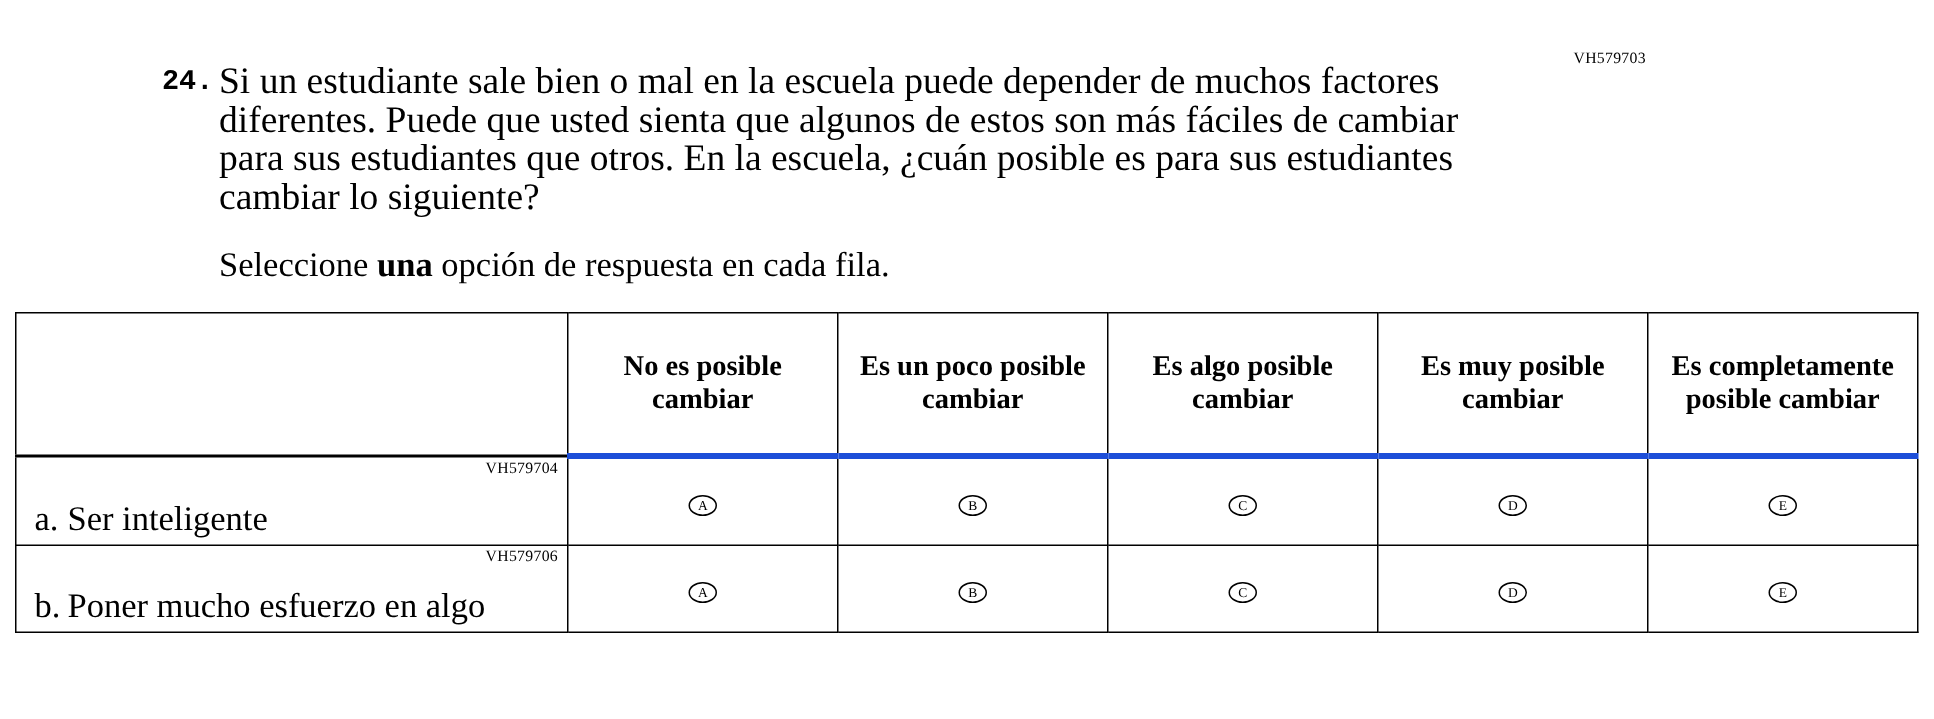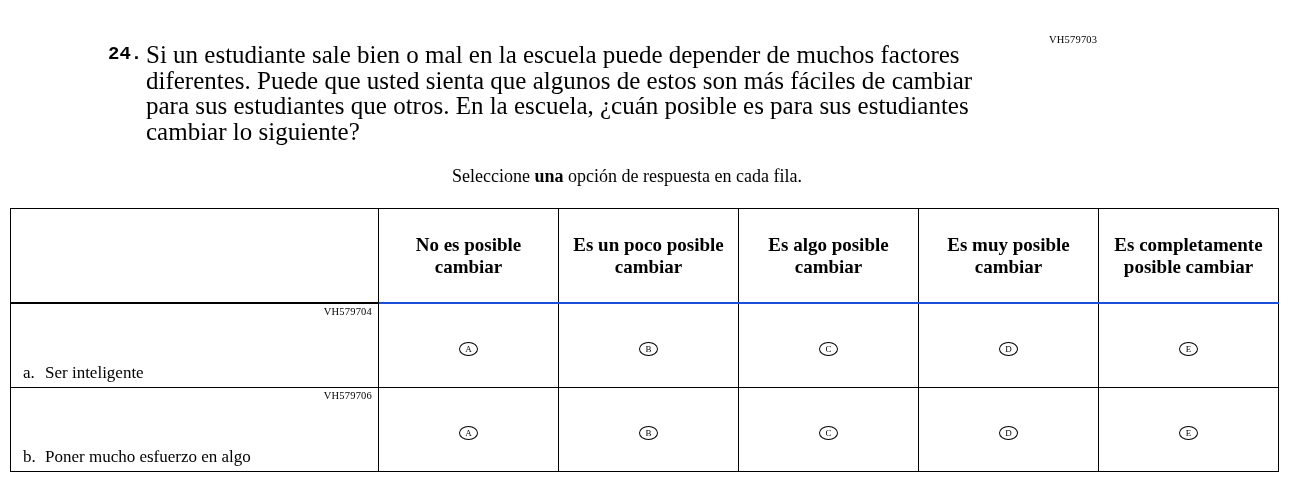--- a/index.html
+++ b/index.html
@@ -40,23 +40,22 @@
     font-family: Liberation Mono, monospace;
   }
   .q-text {
     font-size: 25px;
     line-height: 25.5px;
     width: 840px;
   }
   .q-instruction {
     margin-left: 38px;
     margin-top: 20px;
-    font-size: 18px;
+    font-size: 23px;
     line-height: 25px;
-    text-align: center;
   }
   .q-instruction b {
     font-weight: bold;
   }
   
   .form-id-top {
     position: absolute;
     left: 1049px;
     top: 34px;
     font-size: 10.5px;
@@ -67,25 +66,25 @@
   .matrix {
     position: absolute;
     left: 10px;
     top: 208px;
     width: 1269px;
     border-collapse: collapse;
     table-layout: fixed;
   }
   .matrix td, .matrix th {
     border: 1px solid #000000;
-    padding: 13px;
+    padding: 0;
     vertical-align: middle;
   }
   .matrix thead th {
-    border-bottom: 2px solid #1d4ed8;
+    border-bottom: 4px solid #1d4ed8;
     font-weight: bold;
     font-size: 19px;
     line-height: 22px;
     text-align: center;
     height: 85px;
     padding: 4px 6px;
   }
   .matrix thead th.corner {
     border-bottom: 2px solid #000000;
   }
@@ -100,21 +99,21 @@
     position: absolute;
     right: 6px;
     top: 2px;
     font-size: 10.5px;
     letter-spacing: 0.2px;
   }
   .row-label {
     position: absolute;
     left: 12px;
     bottom: 4px;
-    font-size: 17px;
+    font-size: 23px;
     white-space: nowrap;
   }
   .row-label .letter {
     display: inline-block;
     width: 22px;
   }
   .opt-cell {
     text-align: center;
     height: 57px;
   }

